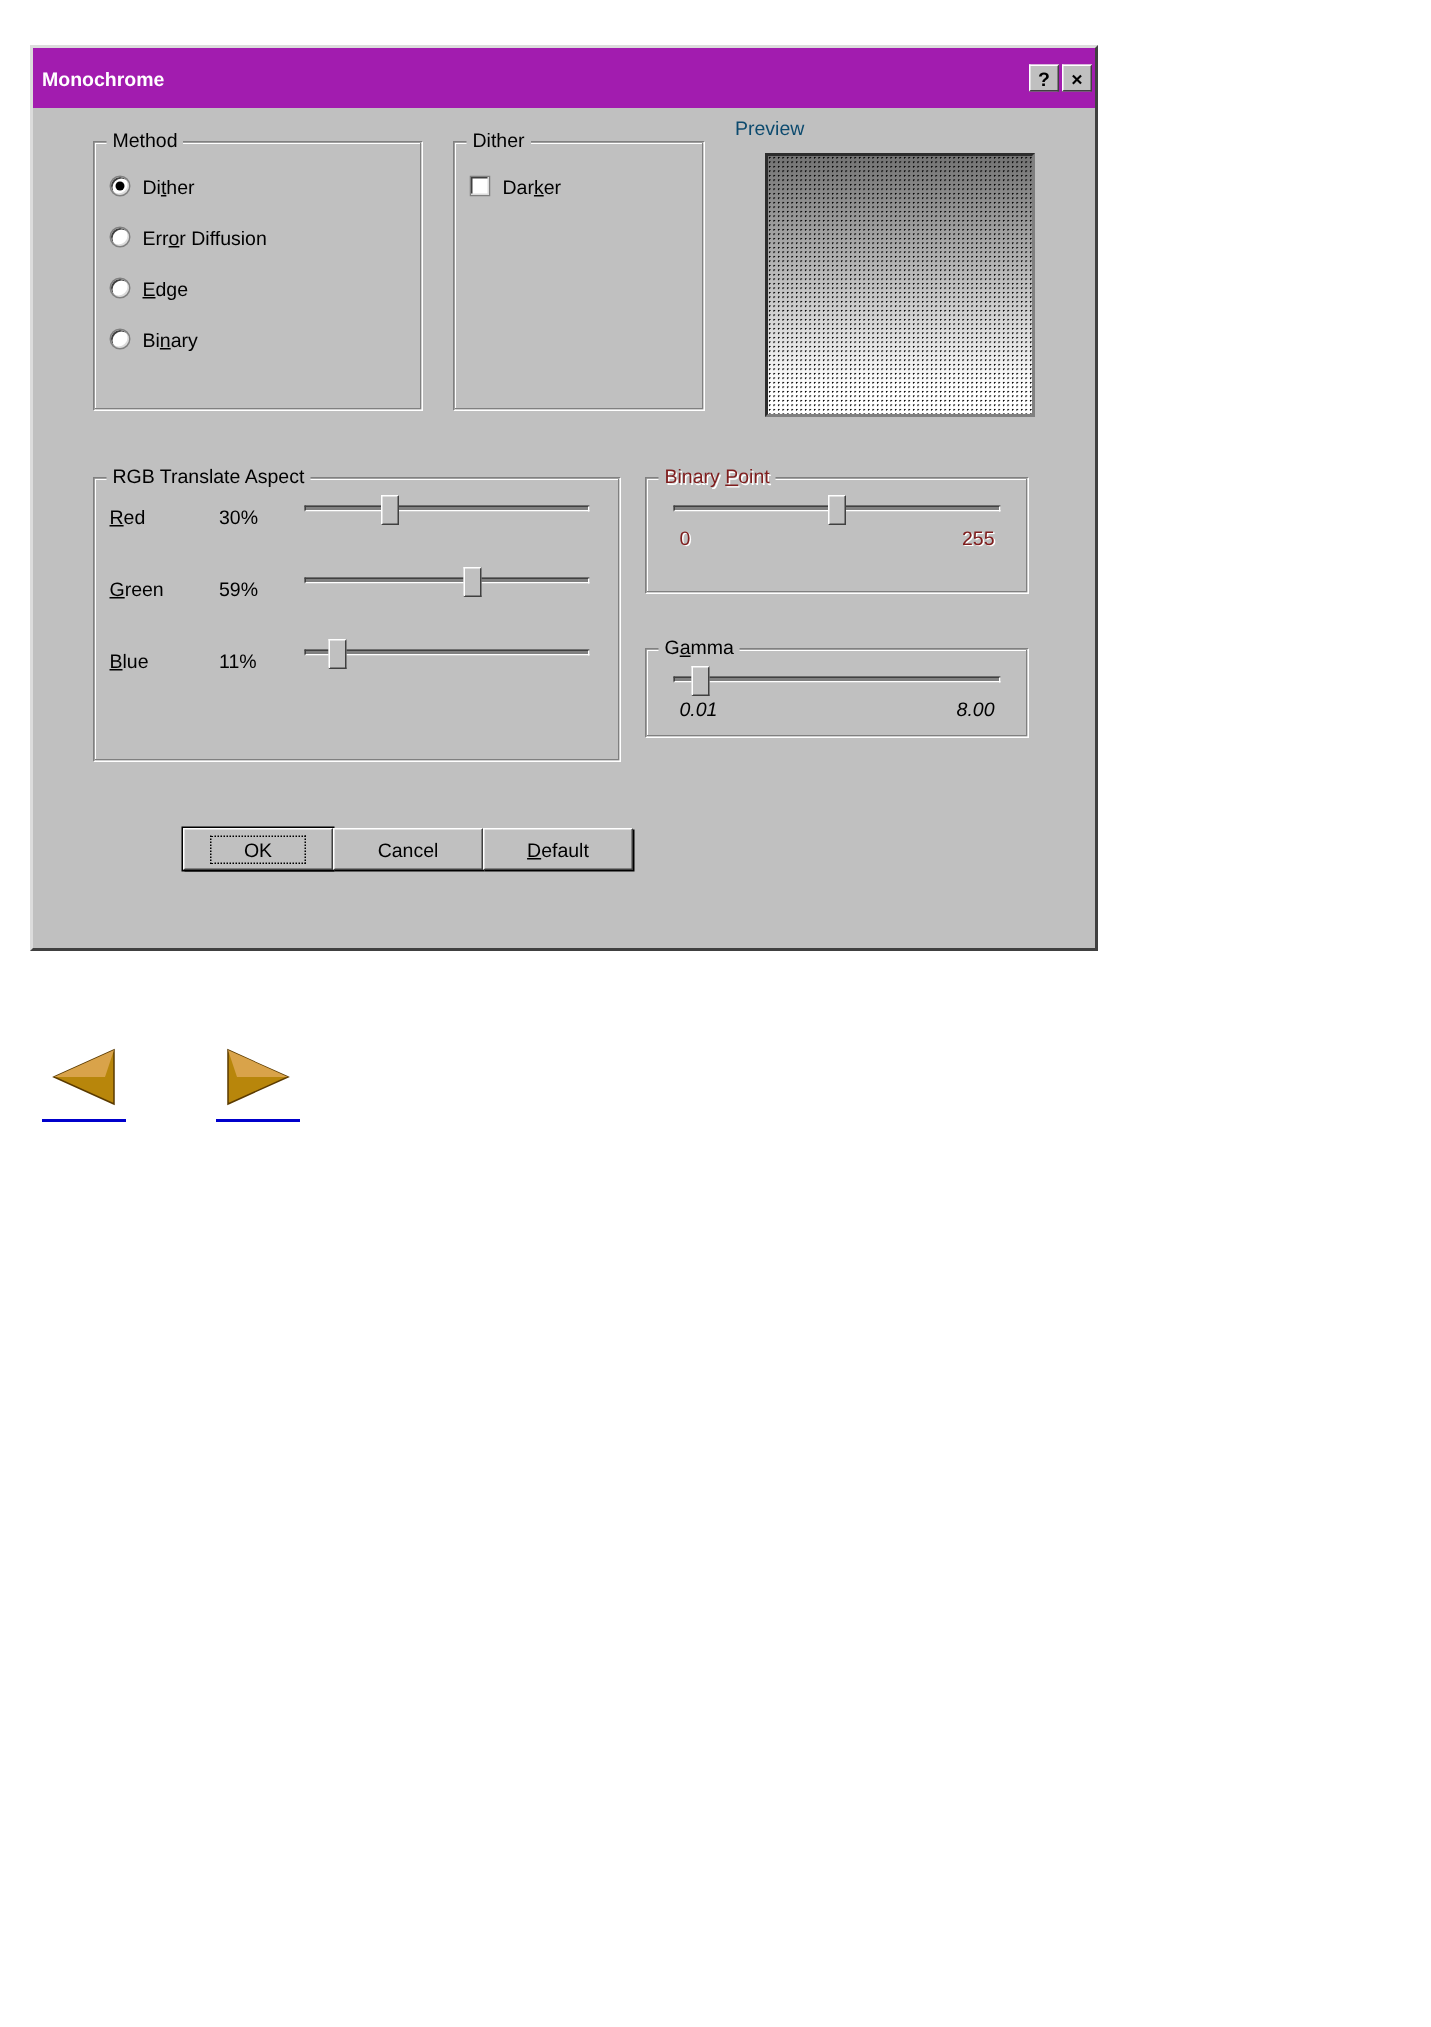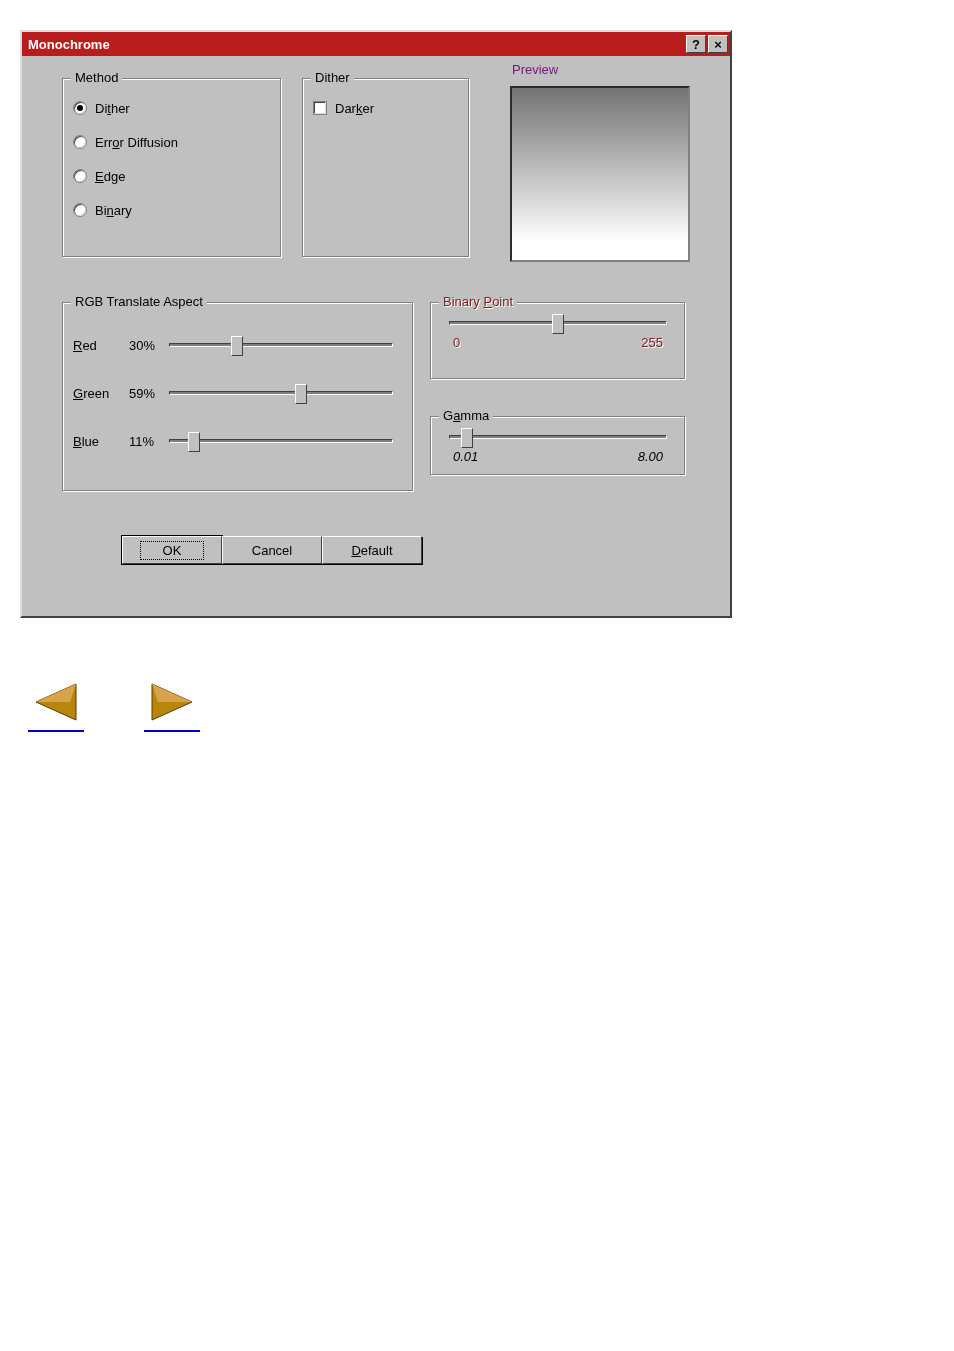--- a/index.html
+++ b/index.html
@@ -11,26 +11,26 @@
     }
     .dialog {
       position: relative;
       width: 712px;
       margin: 30px 0 0 20px;
       background: #c0c0c0;
       border: 2px solid;
       border-color: #dcdcdc #404040 #404040 #dcdcdc;
     }
     .titlebar {
-      background: #b91c1c;
+      background: #a21caf;
       color: #ffffff;
       font-weight: bold;
       display: flex;
       align-items: center;
-      height: 24px;
+      height: 40px;
       padding: 0 2px 0 6px;
     }
     .titlebar-text { flex: 1; }
     .titlebar-btn {
       width: 20px; height: 18px;
       background: #c0c0c0;
       border: 1px solid;
       border-color: #ffffff #404040 #404040 #ffffff;
       margin-left: 2px;
       display: flex; align-items: center; justify-content: center;
@@ -87,22 +87,22 @@
     }
     .checkbox {
       width: 14px; height: 14px;
       background: #ffffff;
       border: 1px solid #808080;
       box-shadow: inset -1px -1px 0 #dcdcdc, inset 1px 1px 0 #404040;
     }
     .u { text-decoration: underline; }
     .preview-label {
       position: absolute;
-      top: 6px; left: 490px;
-      color: #701a75;
+      top: 6px; left: 468px;
+      color: #0c4a6e;
     }
     .preview-box {
       position: absolute;
       top: 30px; left: 488px;
       width: 180px; height: 176px;
       border: 2px inset #808080;
       background:
         radial-gradient(circle at 1px 1px, #000 0.6px, transparent 0.6px) 0 0/3px 3px,
         linear-gradient(to bottom, rgba(0,0,0,0.55), rgba(0,0,0,0) 90%),
         #ffffff;
@@ -119,22 +119,22 @@
     .slider-thumb {
       position: absolute;
       top: -8px;
       width: 12px; height: 20px;
       background: #c0c0c0;
       border: 1px solid;
       border-color: #ffffff #404040 #404040 #ffffff;
     }
     .rgb-row {
       display: flex;
-      align-items: center;
       height: 48px;
+      gap: 17px;
     }
     .rgb-label { width: 56px; }
     .rgb-pct { width: 40px; }
     .rgb-slider { flex: 1; margin-right: 10px; }
     .range-labels {
       display: flex;
       justify-content: space-between;
       margin-top: 10px;
       padding: 0 4px;
     }

